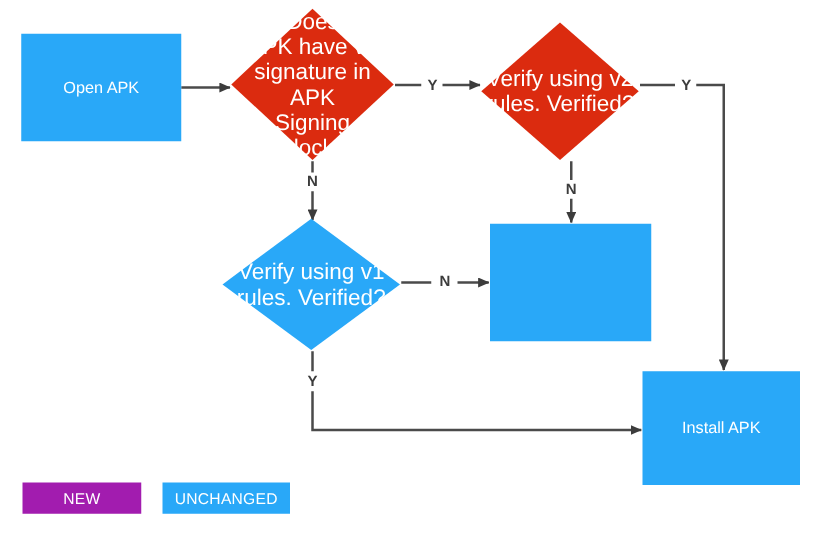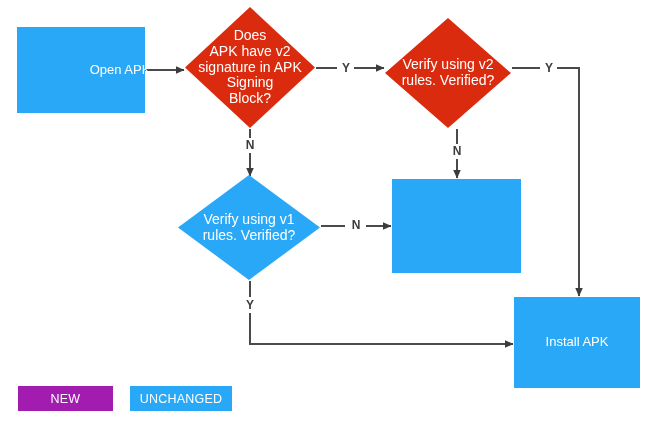--- a/index.html
+++ b/index.html
@@ -28,21 +28,21 @@
     align-items: center;
     justify-content: center;
     text-align: center;
     color: #ffffff;
     font-family: "Liberation Sans", sans-serif;
     pointer-events: none;
     line-height: 1.12;
     white-space: pre-line;
   }
   .box-label { font-size: 13px; }
-  .diamond-label { font-size: 14px; }
+  .diamond-label { font-size: 18px; }
   .edge-label {
     position: absolute;
     color: #3c3c3c;
     font-size: 12px;
     font-weight: bold;
     font-family: "Liberation Sans", sans-serif;
     text-align: center;
     pointer-events: none;
   }
   .legend-chip {
@@ -110,21 +110,21 @@
 
     <polygon points="448,18 511,73 448,128 385,73" fill="#DB2B0F"></polygon>
 
     <polygon points="249,175 320,227.5 249,280 178,227.5" fill="#29A8F8"></polygon>
 
     <rect x="392" y="179" width="129" height="94" fill="#29A8F8"></rect>
 
     <rect x="514" y="297" width="126" height="91" fill="#29A8F8"></rect>
   </svg>
 
-  <div class="node-label box-label" style="left:17px; top:27px; width:128px; height:86px;padding-left:39px;">Open APK</div>
+  <div class="node-label box-label" style="left:17px; top:27px; width:128px; height:86px;">Open APK</div>
 
   <div class="node-label diamond-label" style="left:185px; top:7px; width:130px; height:121px;">Does
 APK have v2
 signature in APK
 Signing
 Block?</div>
 
   <div class="node-label diamond-label" style="left:383px; top:18px; width:130px; height:110px;text-align:center;">Verify using v2
 rules. Verified?</div>
 

